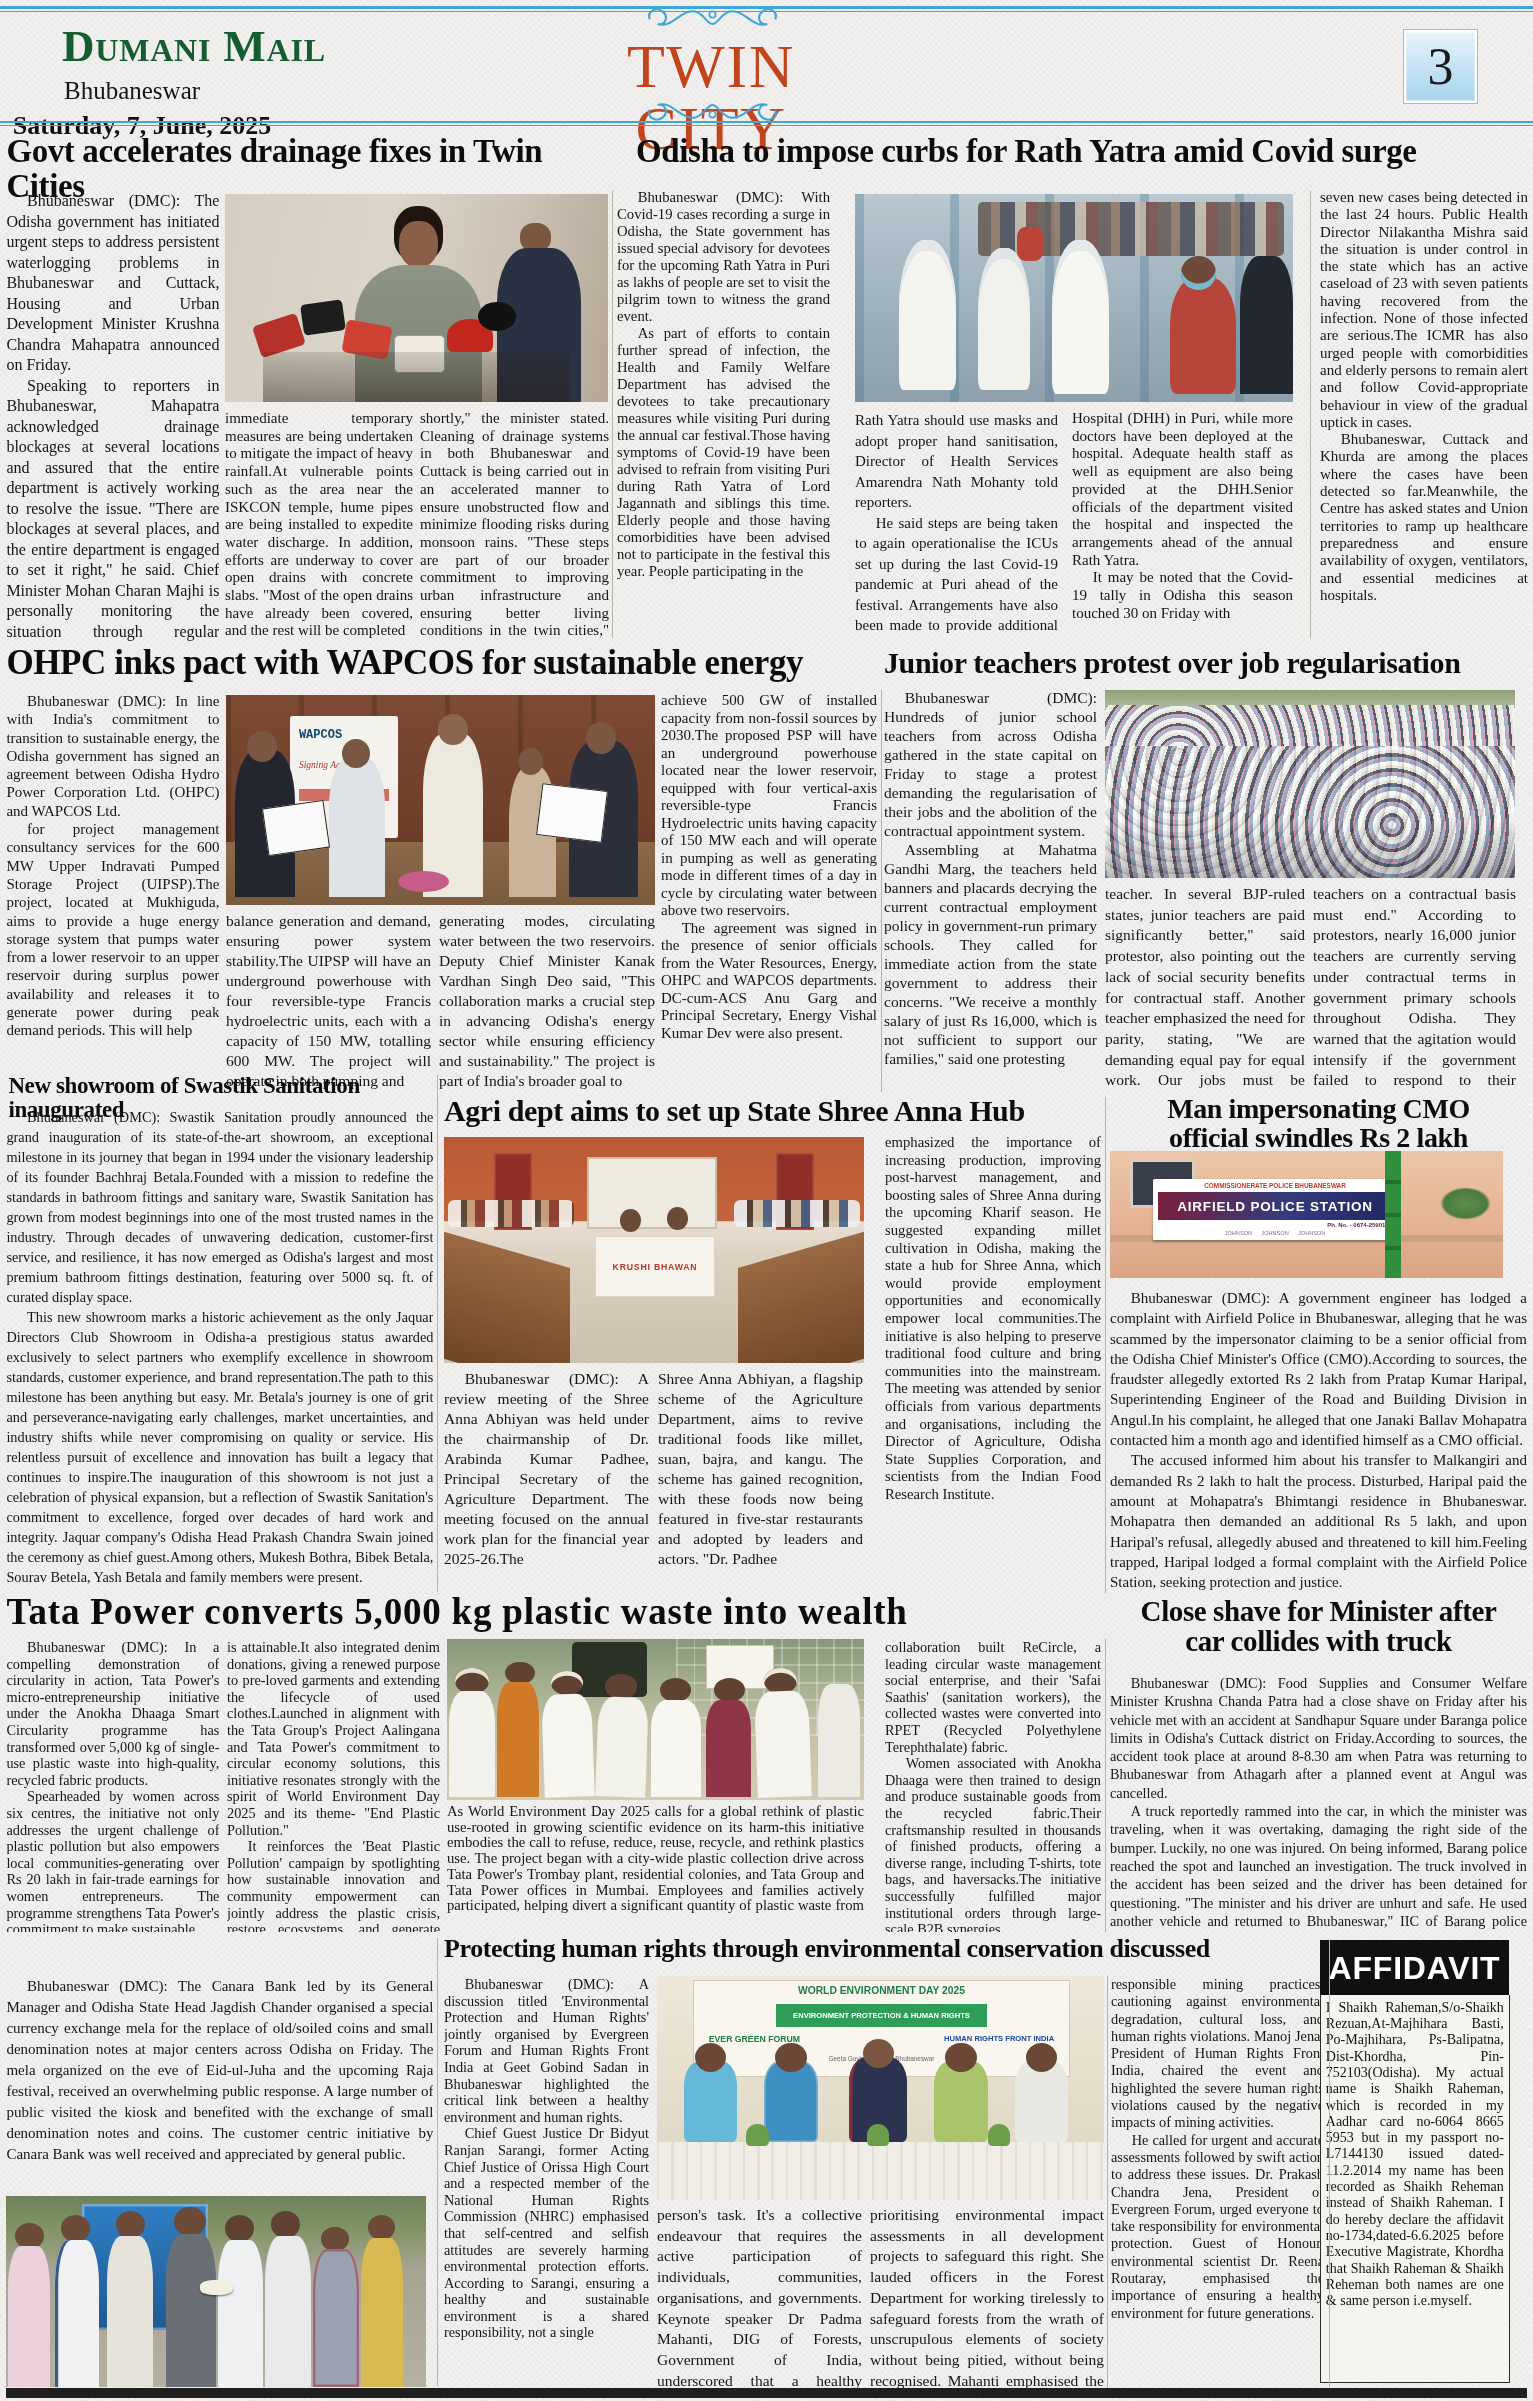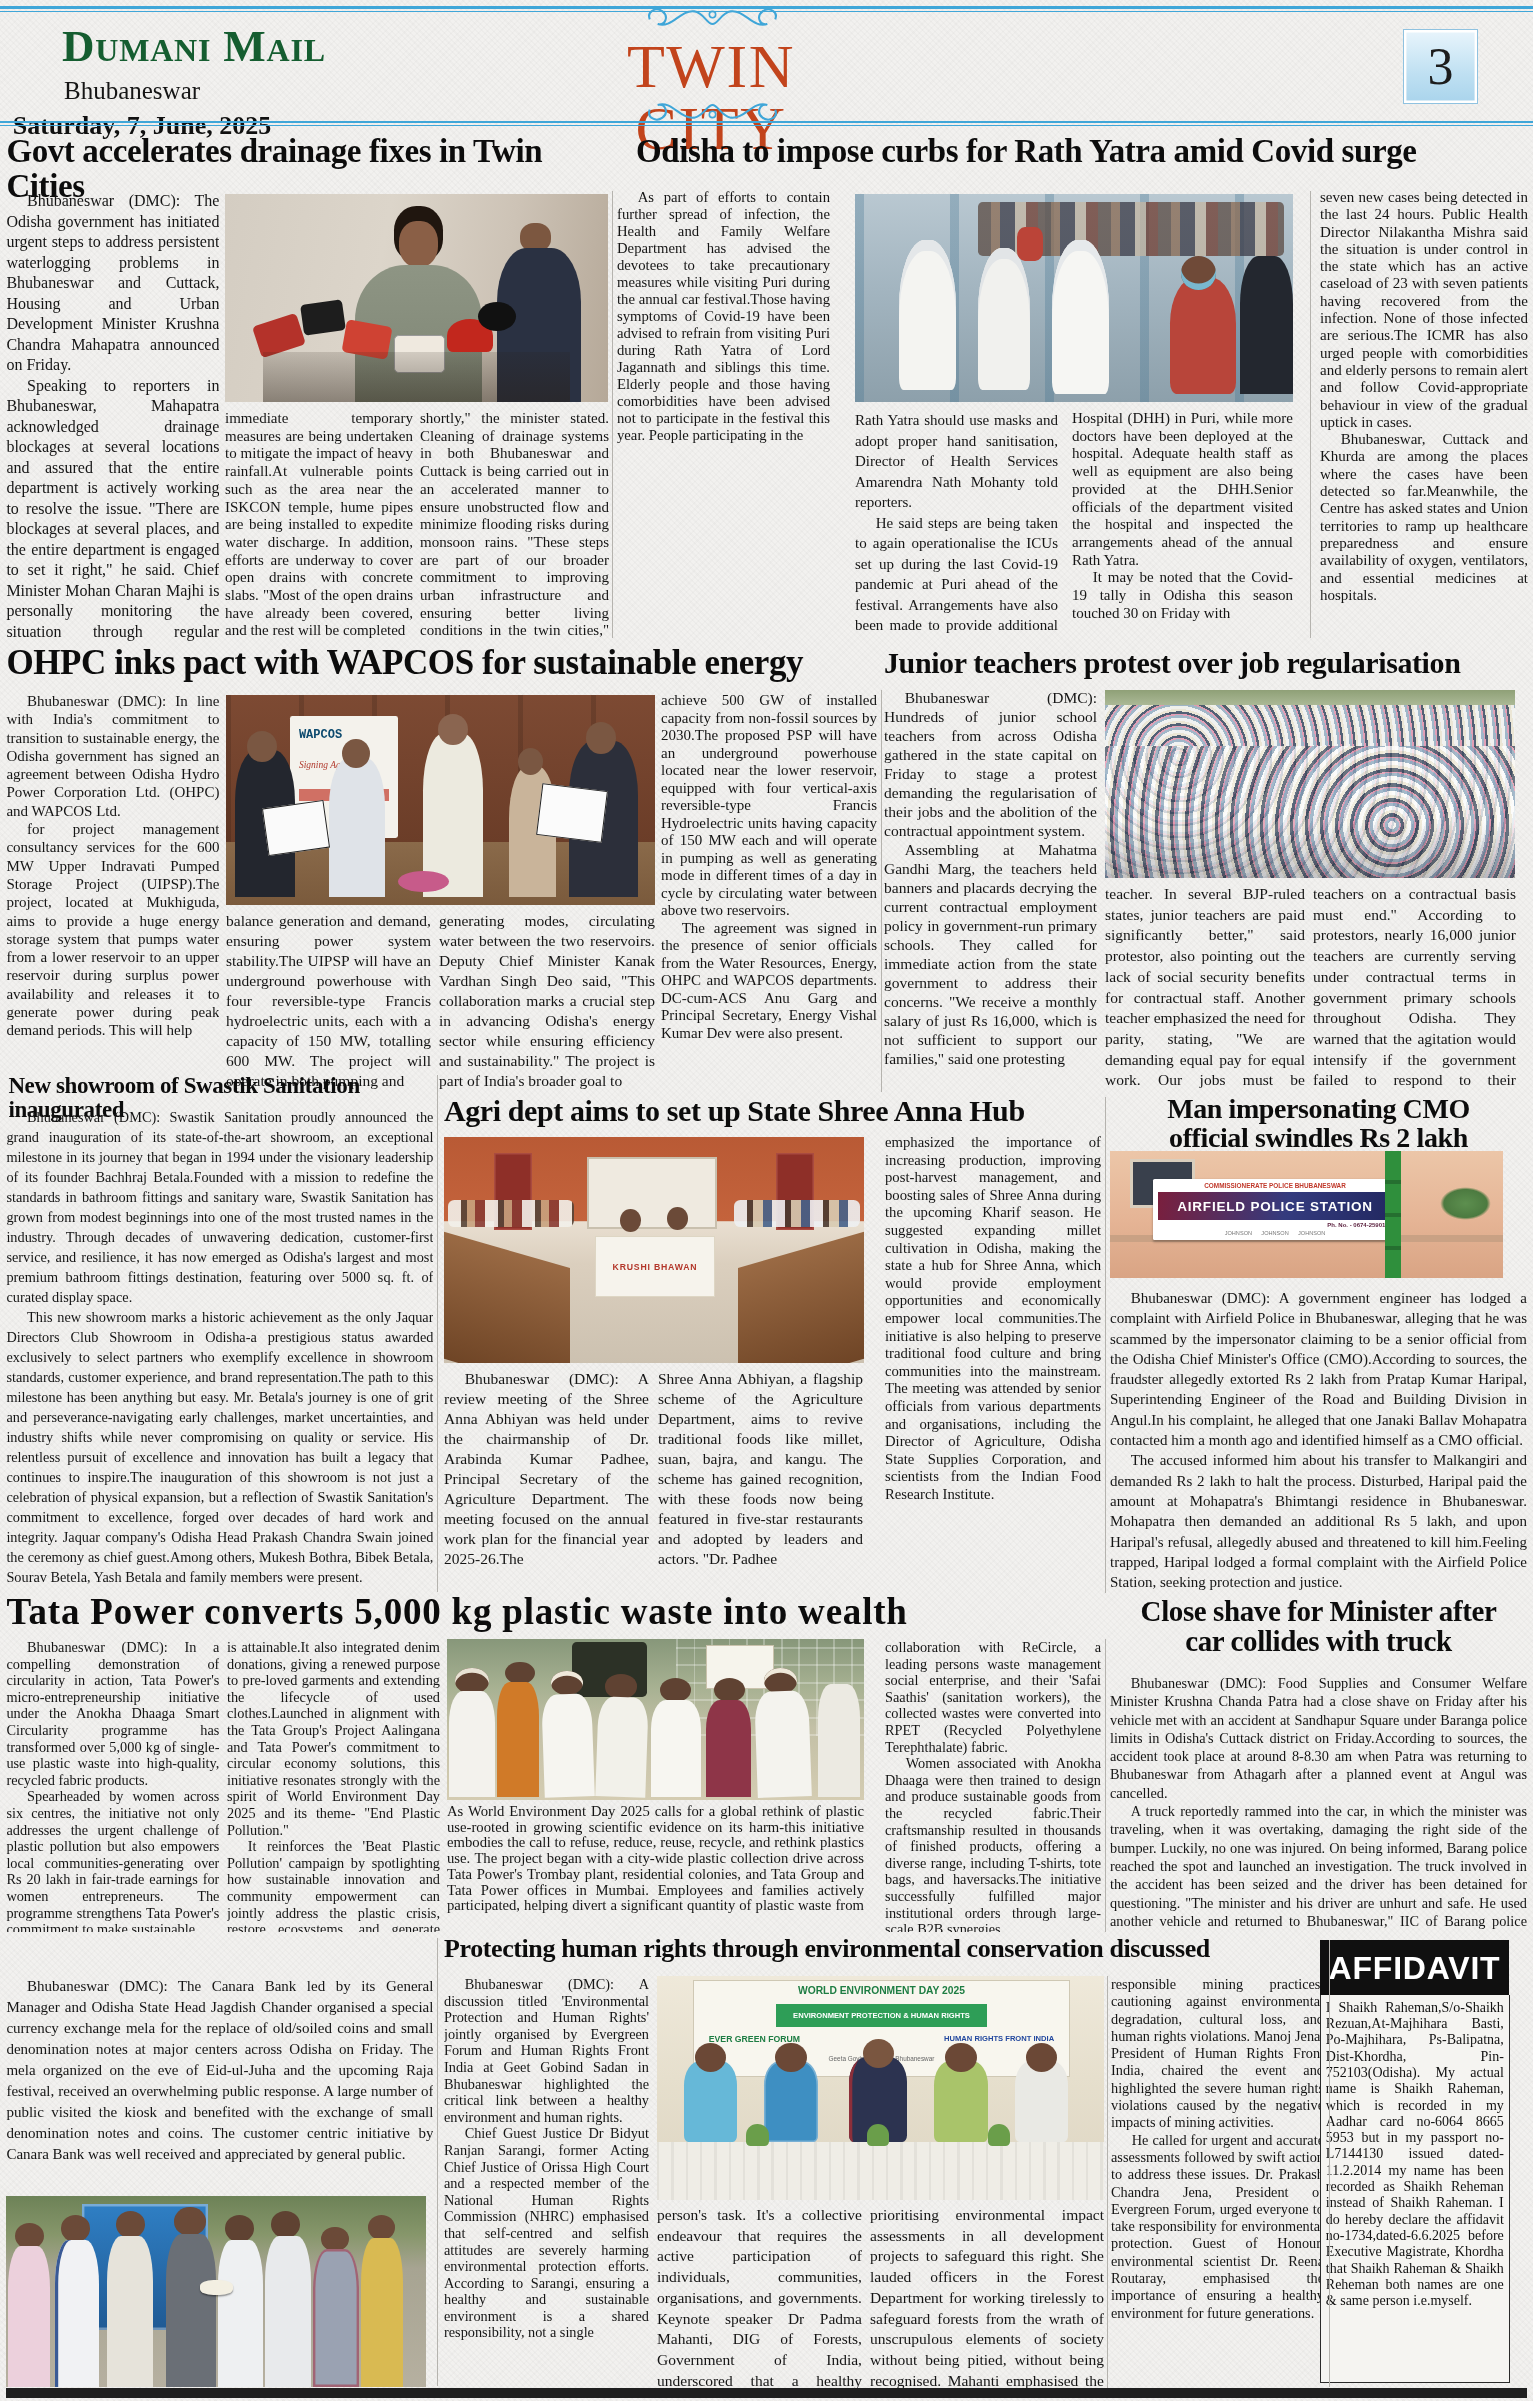--- a/index.html
+++ b/index.html
@@ -100,20 +100,21 @@
 
   <div class="col" style="left:225px;top:410px;width:188px;height:231px;font-size:15px;line-height:17.7px;">
       <p>immediate temporary measures are being undertaken to mitigate the impact of heavy rainfall.At vulnerable points such as the area near the ISKCON temple, hume pipes are being installed to expedite water discharge. In addition, efforts are underway to cover open drains with concrete slabs. "Most of the open drains have already been covered, and the rest will be completed</p>
     </div>
   <div class="col" style="left:420px;top:410px;width:189px;height:231px;font-size:15px;line-height:17.7px;">
       <p>shortly," the minister stated. Cleaning of drainage systems in both Bhubaneswar and Cuttack is being carried out in an accelerated manner to ensure unobstructed flow and minimize flooding risks during monsoon rains. "These steps are part of our broader commitment to improving urban infrastructure and ensuring better living conditions in the twin cities," Mahapatra affirmed.</p>
     </div>
 
   <h2 class="abs hl" style="left:636px;top:134px;width:894px;font-size:33px;margin:0;">Odisha to impose curbs for Rath Yatra amid Covid surge</h2>
   <div class="col lead" style="left:617px;top:189px;width:213px;height:452px;font-size:14.7px;line-height:17px;">
+      <p><b>Bhubaneswar (DMC): </b>With Covid-19 cases recording a surge in Odisha, the State government has issued special advisory for devotees for the upcoming Rath Yatra in Puri as lakhs of people are set to visit the pilgrim town to witness the grand event.</p>
       <p>As part of efforts to contain further spread of infection, the Health and Family Welfare Department has advised the devotees to take precautionary measures while visiting Puri during the annual car festival.Those having symptoms of Covid-19 have been advised to refrain from visiting Puri during Rath Yatra of Lord Jagannath and siblings this time. Elderly people and those having comorbidities have been advised not to participate in the festival this year. People participating in the</p>
     </div>
 
   <div class="photo" style="left:855px;top:194px;width:438px;height:208px;background:linear-gradient(180deg,#b9c8d1 0%,#a3b5c0 45%,#8da0ab 100%);">
     <div style="left:0;top:0;width:100%;height:100%;background:repeating-linear-gradient(90deg, rgba(62,112,142,.30) 0 9.5px, transparent 9.5px 95px);"></div>
     <div style="left:28%;top:4%;width:70%;height:26%;background:repeating-linear-gradient(90deg,#5a4a42 0 12.7px,#8a6a52 12.7px 22px,#3a3a46 22px 37px,#c4b6a2 37px 48px,#6e3b2f 48px 60px);opacity:.75;border-radius:4.8px;"></div>
     <div style="left:10%;top:22%;width:13%;height:72%;background:#f4f4f1;border-radius:45% 45% 8% 8%;box-shadow:inset 0 11px 0 #e4e7e9;"></div>
     <div style="left:28%;top:26%;width:12%;height:68%;background:#f1f1ee;border-radius:45% 45% 8% 8%;box-shadow:inset 0 11px 0 #e2e5e7;"></div>
     <div style="left:45%;top:22%;width:13%;height:74%;background:#f6f6f3;border-radius:45% 45% 8% 8%;box-shadow:inset 0 11px 0 #e6e9eb;"></div>
     <div style="left:37%;top:16%;width:6%;height:16%;background:#bb4438;border-radius:30%;"></div>
@@ -283,21 +284,21 @@
     <div style="left:62%;top:38%;width:11%;height:60%;background:#8e3548;border-radius:30% 30% 0 0;"></div>
     <div style="left:76%;top:18%;width:8%;height:16%;background:#5f4232;border-radius:50%;box-shadow:inset 0 4.8px 0 #eee8da;"></div>
     <div style="left:74%;top:32%;width:13%;height:66%;background:#f4f3ee;border-radius:30% 30% 0 0;transform:rotate(-2deg);"></div>
     <div style="left:89%;top:28%;width:10%;height:70%;background:#eceae2;border-radius:30% 30% 0 0;"></div>
   </div>
 
   <div class="col" style="left:447px;top:1804px;width:417px;height:111px;font-size:14.7px;line-height:15.7px;">
       <p>As World Environment Day 2025 calls for a global rethink of plastic use-rooted in growing scientific evidence on its harm-this initiative embodies the call to refuse, reduce, reuse, recycle, and rethink plastics use. The project began with a city-wide plastic collection drive across Tata Power's Trombay plant, residential colonies, and Tata Group and Tata Power offices in Mumbai. Employees and families actively participated, helping divert a significant quantity of plastic waste from landfills. Through a</p>
     </div>
   <div class="col" style="left:885px;top:1639px;width:216px;height:293px;font-size:14.3px;line-height:16.6px;">
-      <p>collaboration with ReCircle, a leading persons waste management social enterprise, and their 'Safai Saathis' (sanitation workers), the collected wastes were converted into RPET (Recycled Polyethylene Terephthalate) fabric.</p>
+      <p>collaboration built ReCircle, a leading circular waste management social enterprise, and their 'Safai Saathis' (sanitation workers), the collected wastes were converted into RPET (Recycled Polyethylene Terephthalate) fabric.</p>
       <p>Women associated with Anokha Dhaaga were then trained to design and produce sustainable goods from the recycled fabric.Their craftsmanship resulted in thousands of finished products, offering a diverse range, including T-shirts, tote bags, and haversacks.The initiative successfully fulfilled major institutional orders through large-scale B2B synergies.</p>
     </div>
 
   <h2 class="abs hl center" style="left:1110px;top:1596px;width:417px;font-size:29px;margin:0;">
     <span style="display:block;">Close shave for Minister after</span>
     <span style="display:block;">car collides with truck</span>
   </h2>
   <div class="col lead" style="left:1110px;top:1674px;width:417px;height:258px;font-size:14.3px;line-height:18.3px;">
       <p><b>Bhubaneswar (DMC): </b>Food Supplies and Consumer Welfare Minister Krushna Chanda Patra had a close shave on Friday after his vehicle met with an accident at Sandhapur Square under Baranga police limits in Odisha's Cuttack district on Friday.According to sources, the accident took place at around 8-8.30 am when Patra was returning to Bhubaneswar from Athagarh after a planned event at Angul was cancelled.</p>
       <p>A truck reportedly rammed into the car, in which the minister was traveling, when it was overtaking, damaging the right side of the bumper. Luckily, no one was injured. On being informed, Barang police reached the spot and launched an investigation. The truck involved in the accident has been seized and the driver has been detained for questioning. "The minister and his driver are unhurt and safe. He used another vehicle and returned to Bhubaneswar," IIC of Barang police station Debendra Biswal told the media.</p>

